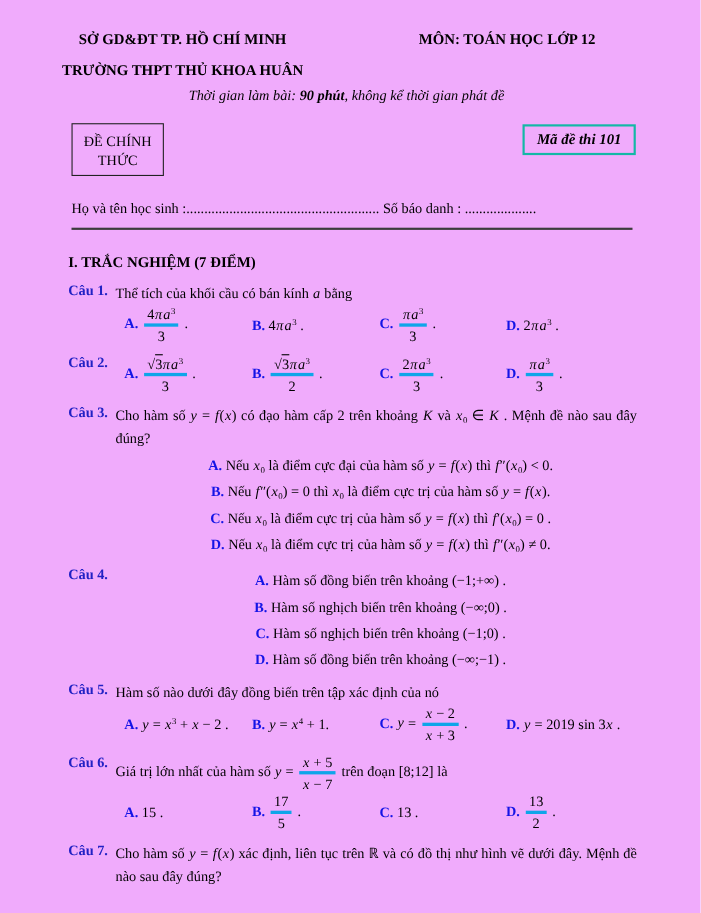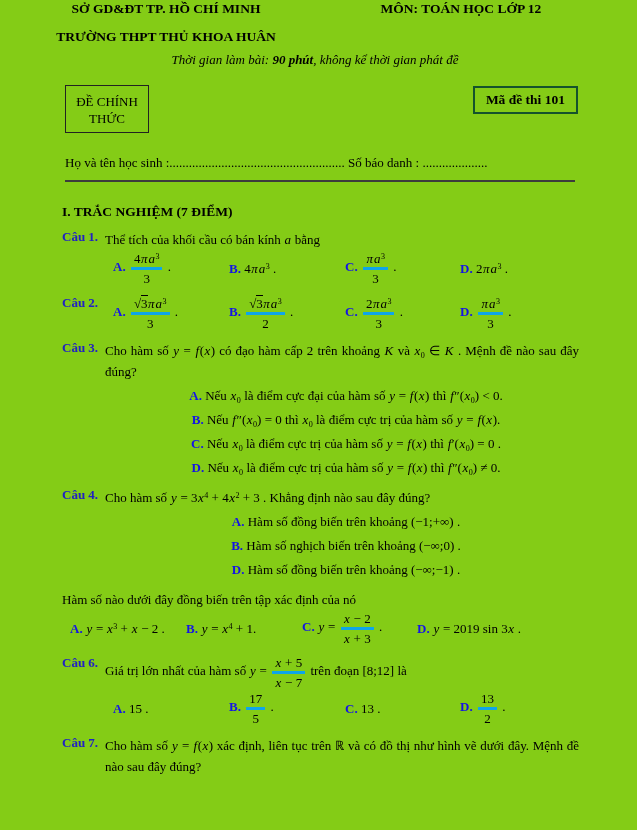--- a/index.html
+++ b/index.html
@@ -1,31 +1,31 @@
 <!DOCTYPE html>
 <html style="--label-blue: #2121c4; --letter-blue: #1414e6; --divider: #3c3c3c;"><head>
 <meta charset="utf-8">
 <style>
   html,body{margin:0;padding:0;background:#ffffff;}
   .page{
-    width:637px;height:830px;background:#84cc16;overflow:hidden;position:relative;
+    width:637px;height:830px;background:#f0abfc;overflow:hidden;position:relative;
     font-family:"Liberation Serif",serif;font-size:13px;color:#000;
-    box-sizing:border-box;
+    padding-top:27px;box-sizing:border-box;
   }
   
   .hdr{display:flex;font-weight:bold;font-size:13.5px;line-height:17px;}
   .hdr-left{flex:0 0 332px;text-align:center;}
   .hdr-right{flex:0 0 258px;text-align:center;}
   .hdr .l1{margin-bottom:11px;}
   .time-line{text-align:center;padding-right:7px;font-style:italic;margin-top:7px;font-size:13px;}
   
   .boxes{display:flex;justify-content:space-between;align-items:flex-start;margin:17px 59px 0 65px;}
   .official-box{border:1.5px solid #222;width:84px;height:48px;text-align:center;
     padding-top:7px;box-sizing:border-box;font-size:13px;line-height:17px;}
-  .code-box{border:2px solid #14532d;font-weight:bold;padding:4px 11px;margin-top:1px;font-size:13.5px;}
+  .code-box{border:2px solid #14b8a6;font-weight:bold;padding:4px 11px;margin-top:1px;font-size:13.5px;font-style:italic;}
   .name-line{margin:22px 0 0 65px;font-size:13px;}
   .rule{margin:9px 62px 0 65px;border-top:2.5px solid var(--divider,#3c3c3c);}
   .section-title{margin:22px 0 0 62px;font-weight:bold;font-size:13.5px;}
   
   .questions{margin:4px 58px 0 62px;}
   .q{display:flex;margin-top:9px;}
   .qlabel{flex:0 0 43px;font-weight:bold;color:var(--label-blue,#2121c4);white-space:nowrap;}
   .qbody{flex:1;min-width:0;}
   .qtext{text-align:justify;line-height:21px;}
   .opts.row{display:grid;grid-template-columns:116px 116px 115px 1fr;padding-left:8px;
@@ -106,29 +106,30 @@
             <div class="opt"><span class="oletter">A. </span>Nếu <span class="mv">x</span><sub>0</sub> là điểm cực đại của hàm số <span class="mv">y</span> = <span class="mv">f</span>(<span class="mv">x</span>) thì <span class="mv">f</span>″(<span class="mv">x</span><sub>0</sub>) &lt; 0.</div>
             <div class="opt"><span class="oletter">B. </span>Nếu <span class="mv">f</span>″(<span class="mv">x</span><sub>0</sub>) = 0 thì <span class="mv">x</span><sub>0</sub> là điểm cực trị của hàm số <span class="mv">y</span> = <span class="mv">f</span>(<span class="mv">x</span>).</div>
             <div class="opt"><span class="oletter">C. </span>Nếu <span class="mv">x</span><sub>0</sub> là điểm cực trị của hàm số <span class="mv">y</span> = <span class="mv">f</span>(<span class="mv">x</span>) thì <span class="mv">f</span>′(<span class="mv">x</span><sub>0</sub>) = 0 .</div>
             <div class="opt"><span class="oletter">D. </span>Nếu <span class="mv">x</span><sub>0</sub> là điểm cực trị của hàm số <span class="mv">y</span> = <span class="mv">f</span>(<span class="mv">x</span>) thì <span class="mv">f</span>″(<span class="mv">x</span><sub>0</sub>) ≠ 0.</div>
           </div>
         </div>
       </div>
       <div class="q">
         <span class="qlabel">Câu 4.</span>
         <div class="qbody">
-          <div class="qtext">Cho hàm số <span class="mv">y</span> = 3<span class="mv">x</span><sup>4</sup> + 4<span class="mv">x</span><sup>2</sup> + 3 . Khẳng định nào sau đây đúng?</div>
           <div class="opts stack">
             <div class="opt"><span class="oletter">A. </span>Hàm số đồng biến trên khoảng (−1;+∞) .</div>
             <div class="opt"><span class="oletter">B. </span>Hàm số nghịch biến trên khoảng (−∞;0) .</div>
+            <div class="opt"><span class="oletter">C. </span>Hàm số nghịch biến trên khoảng (−1;0) .</div>
             <div class="opt"><span class="oletter">D. </span>Hàm số đồng biến trên khoảng (−∞;−1) .</div>
           </div>
         </div>
       </div>
       <div class="q">
+        <span class="qlabel">Câu 5.</span>
         <div class="qbody">
           <div class="qtext">Hàm số nào dưới đây đồng biến trên tập xác định của nó</div>
           <div class="opts row">
             <div class="opt"><span class="oletter">A. </span><span class="mv">y</span> = <span class="mv">x</span><sup>3</sup> + <span class="mv">x</span> − 2 .</div>
             <div class="opt"><span class="oletter">B. </span><span class="mv">y</span> = <span class="mv">x</span><sup>4</sup> + 1.</div>
             <div class="opt"><span class="oletter">C. </span><span class="mv">y</span> = <span class="frac"><span class="fn"><span class="mv">x</span> − 2</span><span class="fd"><span class="mv">x</span> + 3</span></span> .</div>
             <div class="opt"><span class="oletter">D. </span><span class="mv">y</span> = 2019 sin 3<span class="mv">x</span> .</div>
           </div>
         </div>
       </div>

